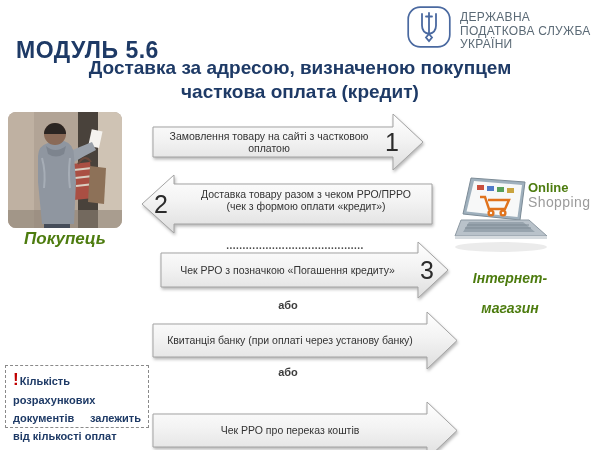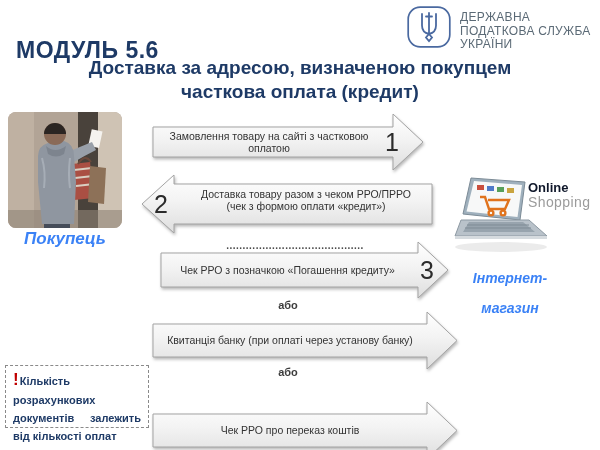--- a/index.html
+++ b/index.html
@@ -7,27 +7,27 @@
          font-family:"Liberation Sans",sans-serif;}
   .module-title{position:absolute;left:16px;top:8px;font-size:23px;font-weight:bold;
                 color:#1e3a66;letter-spacing:.5px;margin-top:29px;}
   .logo-box{position:absolute;left:407px;top:6px;width:44px;height:42px;}
   .agency{position:absolute;left:460px;top:11px;font-size:12px;line-height:13.5px;
           color:#5b6a76;letter-spacing:.3px;}
   .main-title{position:absolute;left:0;top:56px;width:600px;text-align:center;
               font-size:19px;font-weight:bold;color:#1e3a66;line-height:24px;}
   .buyer-photo{position:absolute;left:8px;top:112px;width:114px;height:116px;
                border-radius:8px;overflow:hidden;}
-  .actor-label{position:absolute;font-style:italic;font-weight:bold;color:#3b82f6;
+  .actor-label{position:absolute;font-style:italic;font-weight:bold;color:#4d7c0f;
                text-align:center;}
   .buyer-label{left:8px;top:229px;width:114px;font-size:17px;}
   .shop-label{left:452px;top:252px;width:116px;font-size:14px;line-height:30px;margin-top:11px;}
   .laptop{position:absolute;left:453px;top:174px;width:120px;height:82px;}
   .brand{position:absolute;left:528px;top:180px;line-height:15px;}
-  .brand-bold{font-size:13px;font-weight:bold;color:#0f172a;}
+  .brand-bold{font-size:13px;font-weight:bold;color:#4d7c0f;}
   .brand-light{font-size:14px;color:#9b9b9b;letter-spacing:.4px;}
   .arrow-wrap{position:absolute;}
   .arrow-svg{position:absolute;left:0;top:0;overflow:visible;}
   .arrow-poly{fill:url(#arrowGrad);stroke:#a3a3a3;stroke-width:1;
               filter:drop-shadow(1px 2px 1.5px rgba(0,0,0,.28));}
   .arrow-text{position:absolute;display:flex;align-items:center;justify-content:center;
               flex-direction:column;text-align:center;font-size:10.5px;color:#333;
               line-height:12.5px;}
   .arrow-num{position:absolute;top:0;bottom:0;display:flex;align-items:center;
              justify-content:center;font-size:25px;color:#2b2b2b;}

